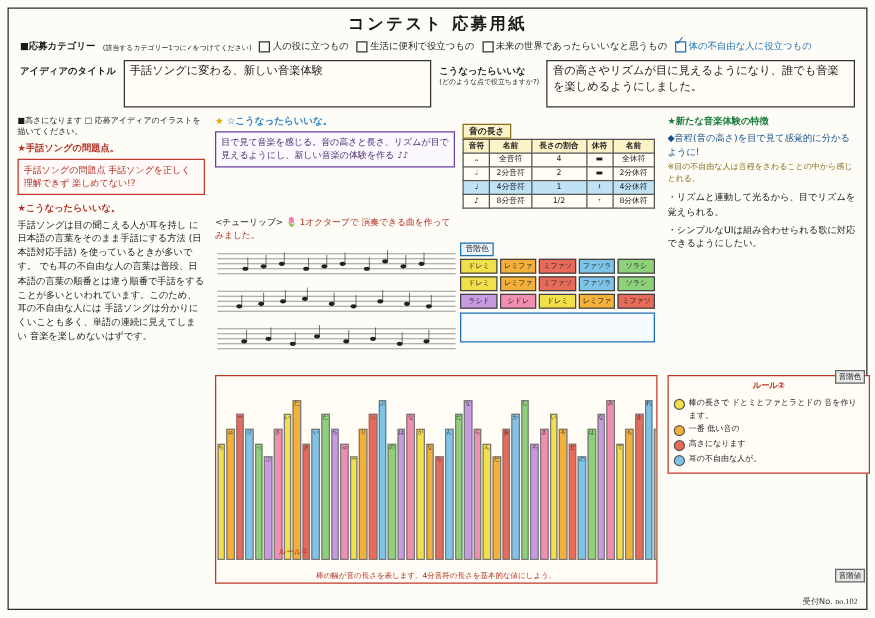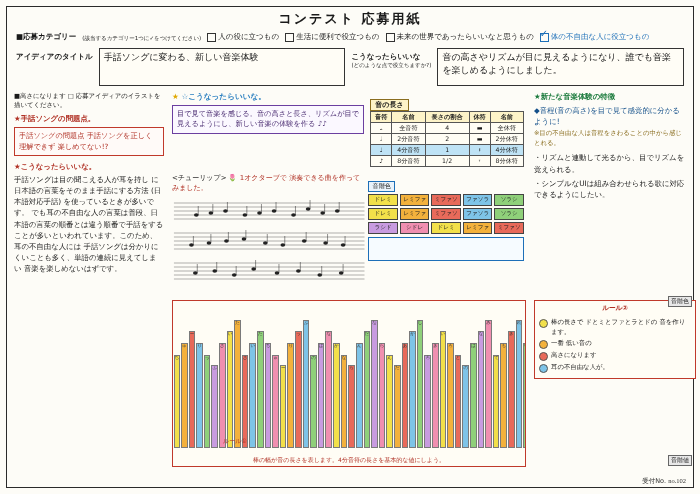--- a/index.html
+++ b/index.html
@@ -234,21 +234,21 @@
               <td>8分音符</td>
               <td>1/2</td>
               <td>𝄾</td>
               <td>8分休符</td>
             </tr>
           </tbody>
         </table>
       </div>
     </div>
 
-    <div style="display:flex;gap:2px;margin-top:6px;">
+    <div style="display:flex;gap:2px;margin-top:6px;align-items:center;">
       <div style="flex:1.25;">
         <div style="font-size:7px;">
           <span>&lt;チューリップ&gt;</span>
           <span>🌷</span>
           <span style="color:#b03024;">1オクターブで 演奏できる曲を作ってみました。</span>
         </div>
         <div class="staffwrap">
           <svg class="staff" viewBox="0 0 200 30" preserveAspectRatio="none">
             <g stroke="#333" stroke-width="0.4">
               <line x1="2" y1="6" x2="198" y2="6"></line>

